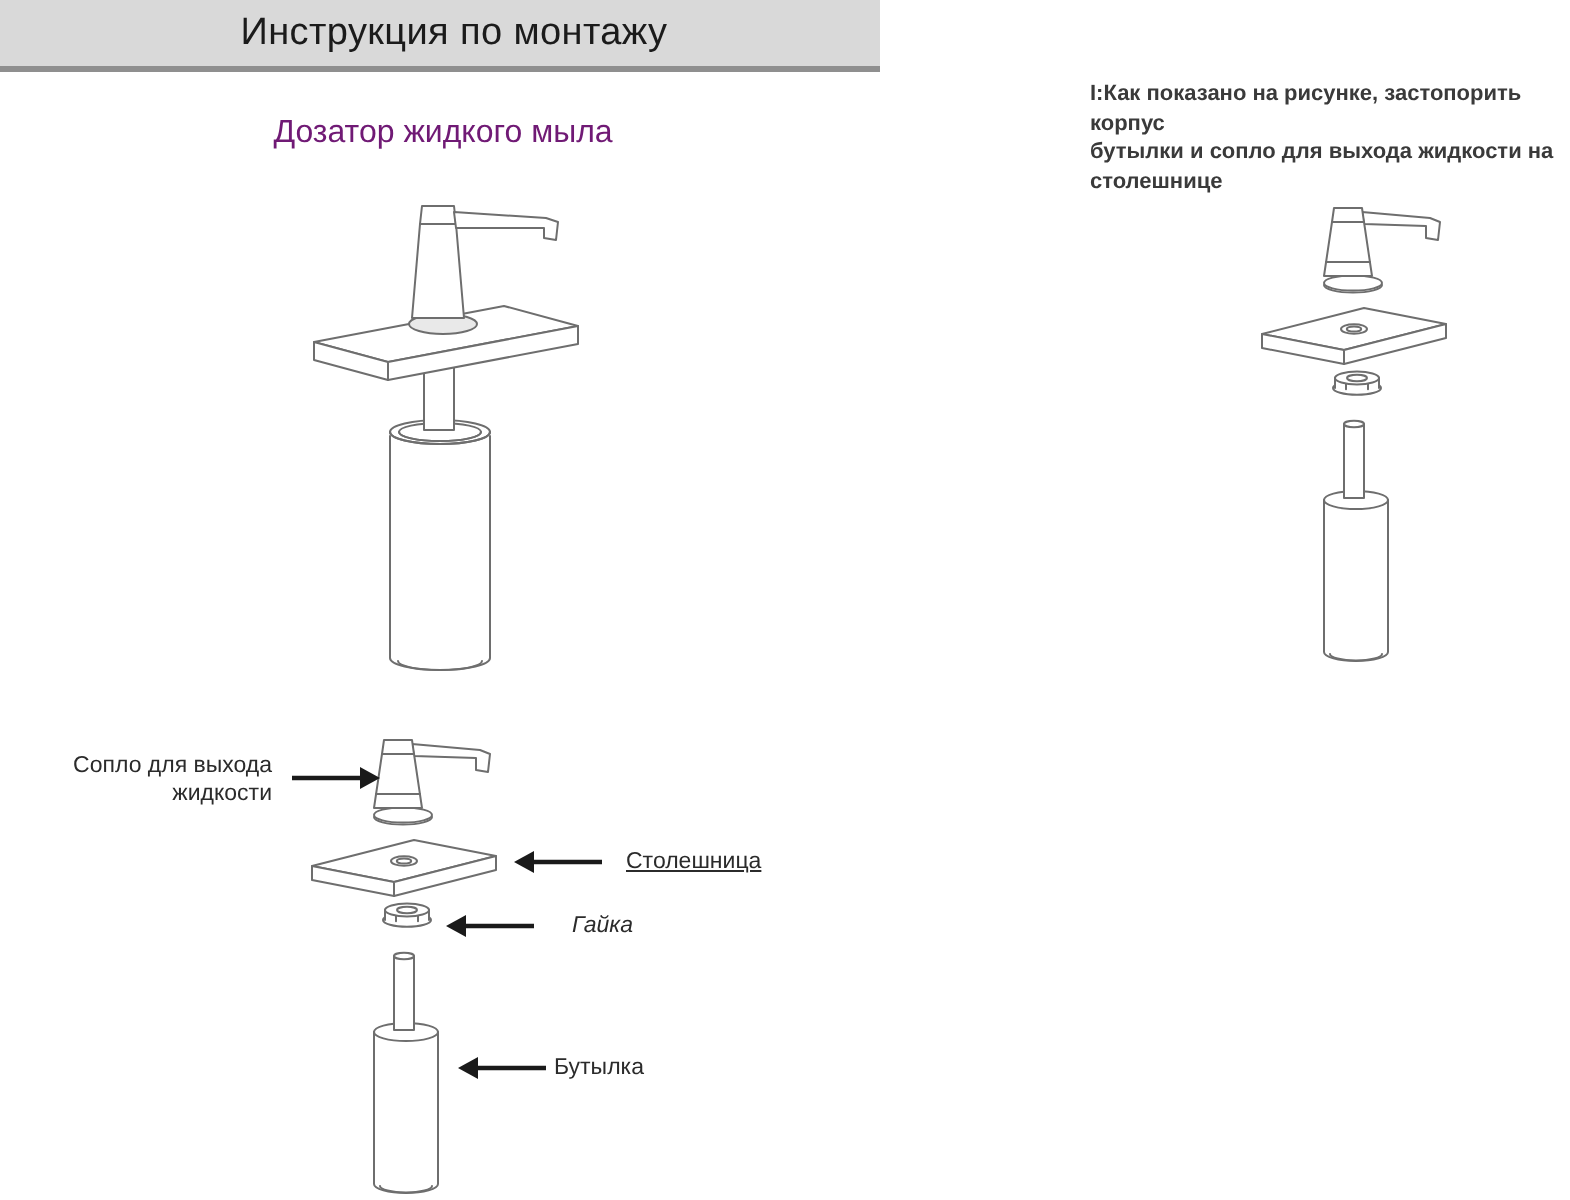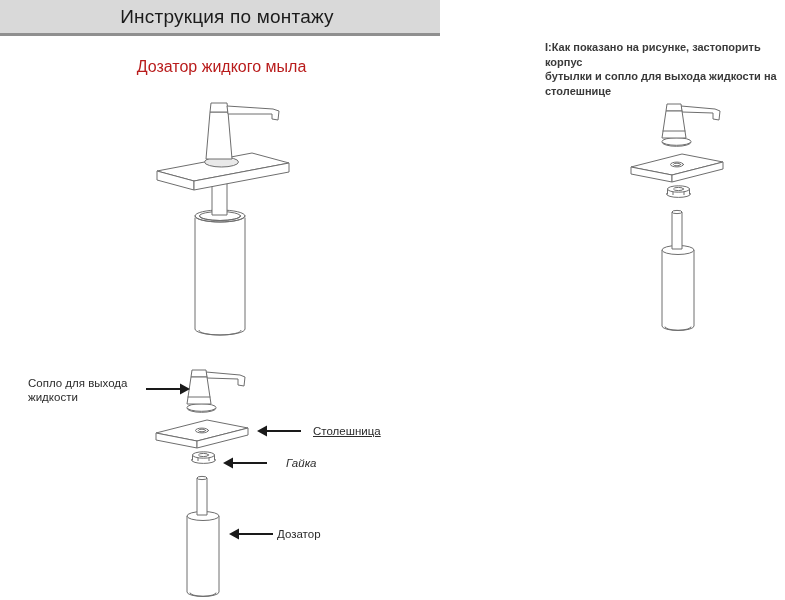--- a/index.html
+++ b/index.html
@@ -10,32 +10,32 @@
   .titlebar {
     position:absolute; left:0; top:0; width:440px; height:36px;
     background:#d9d9d9; border-bottom:3px solid #8f8f8f;
     display:flex; align-items:center; justify-content:center;
   }
   .titlebar .title {
     font-size:19px; color:#1b1b1b; letter-spacing:0.2px; padding-left:14px;
   }
   .subtitle {
     position:absolute; left:0; top:58px; width:443px; text-align:center;
-    font-size:16px; color:#b91c1c;
+    font-size:16px; color:#701a75;
   }
   .instruction {
     position:absolute; left:545px; top:40px; width:242px;
     font-size:11px; font-weight:bold; color:#3a3a3a; line-height:14.5px;
   }
   .figure { position:absolute; }
   .part-label {
     position:absolute; font-size:11.5px; color:#2b2b2b; line-height:14px;
     white-space:nowrap;
   }
-  .part-label.wrap { white-space:normal; text-align:left; }
+  .part-label.wrap { white-space:normal; text-align:right; }
   svg .ln { stroke:#6e6e6e; stroke-width:1; fill:none; stroke-linejoin:round; stroke-linecap:round; }
   svg .wh { stroke:#6e6e6e; stroke-width:1; fill:#ffffff; stroke-linejoin:round; }
   svg .mask { fill:#ffffff; stroke:none; }
   svg .ring { stroke:#6e6e6e; stroke-width:1; fill:#e9e9e9; }
   svg .arrow-line { stroke:#1a1a1a; stroke-width:2.2; fill:none; }
   svg .arrow-head { fill:#1a1a1a; stroke:none; }
 </style>
 </head>
 <body>
 
@@ -155,15 +155,15 @@
   <div class="part-label" style="left:313px; top:424px;text-decoration:underline;">Столешница</div>
 
   <svg class="figure" style="left:221px; top:456px;" width="48" height="14">
     <use href="#sym-arrow-left"></use>
   </svg>
   <div class="part-label" style="left:286px; top:456px;font-style:italic;">Гайка</div>
 
   <svg class="figure" style="left:228px; top:527px;" width="46" height="14">
     <use href="#sym-arrow-left"></use>
   </svg>
-  <div class="part-label" style="left:277px; top:527px;">Дозатор</div>
+  <div class="part-label" style="left:277px; top:527px;">Бутылка</div>
 
 </div>
 
 </body></html>

